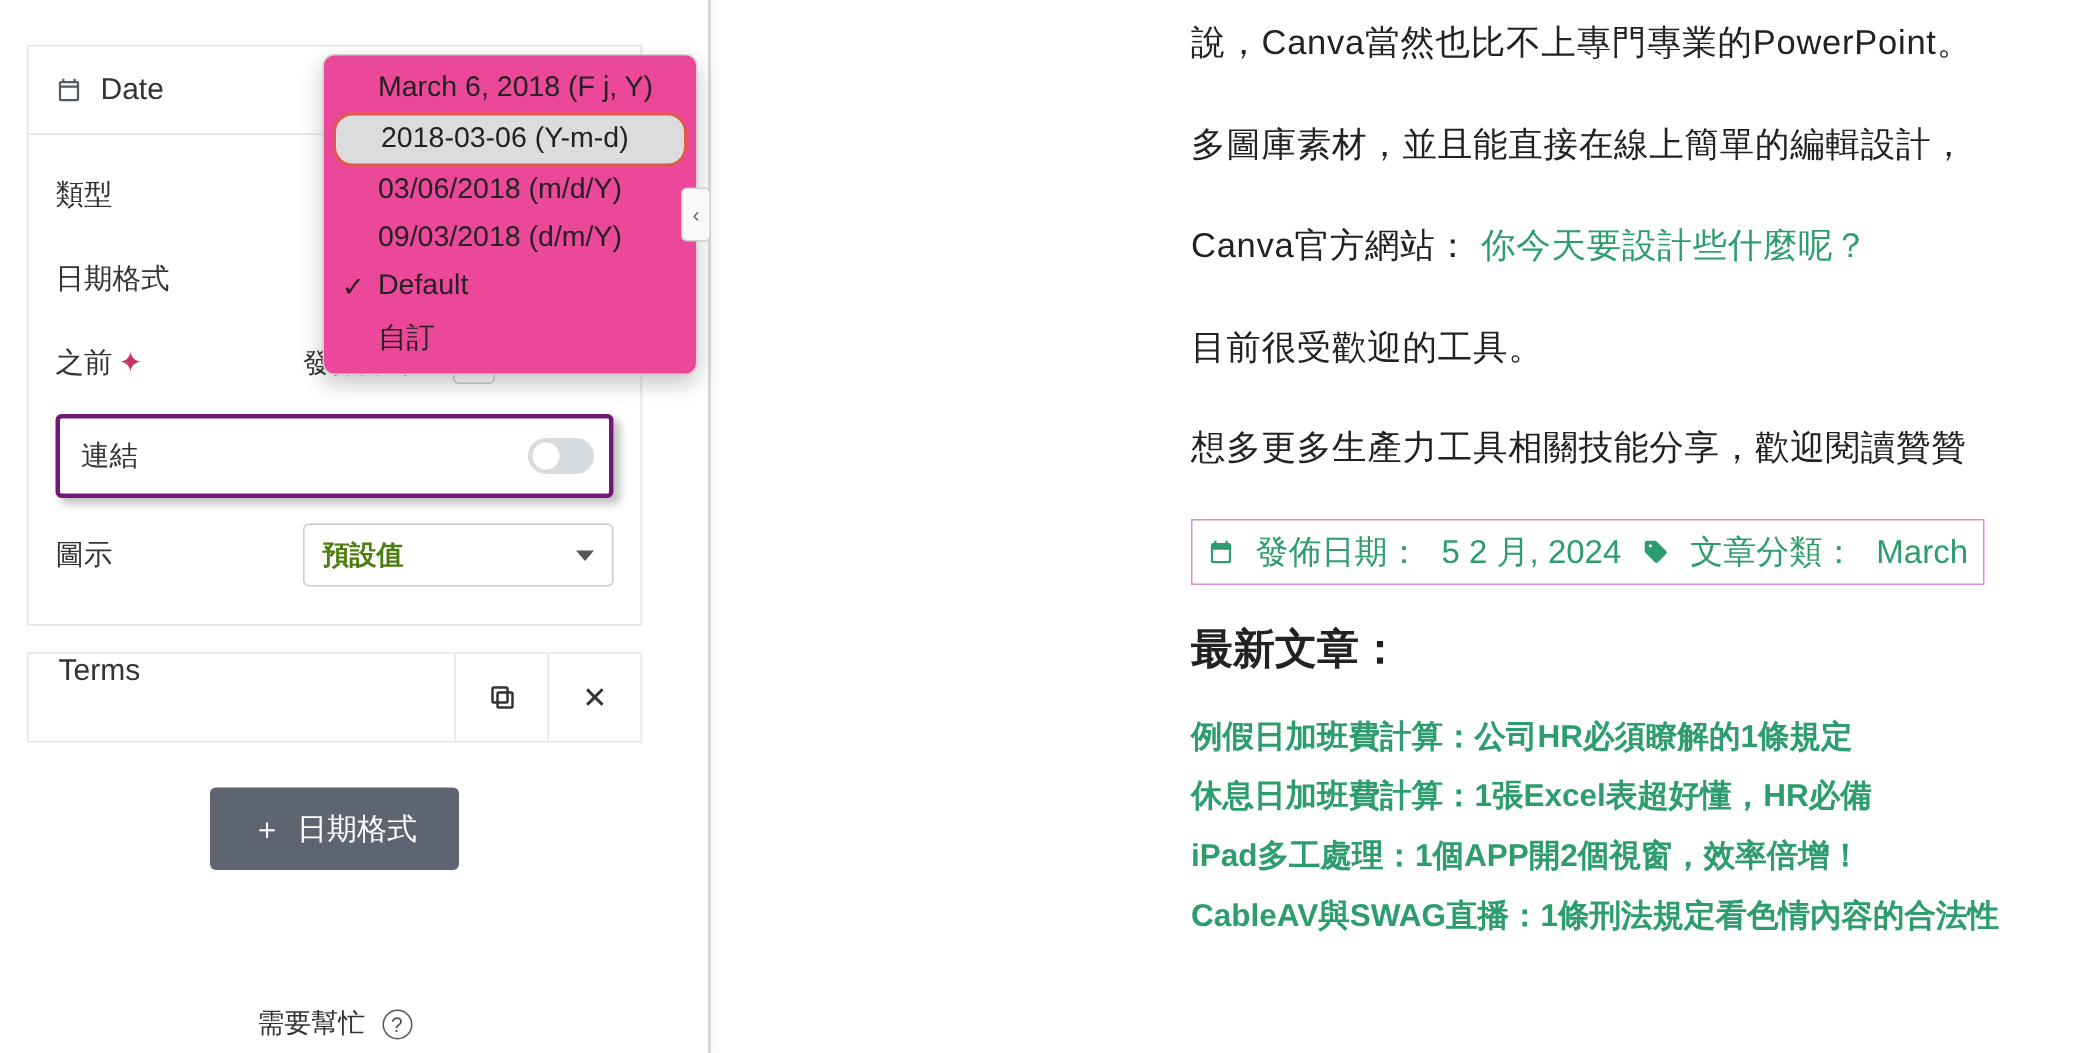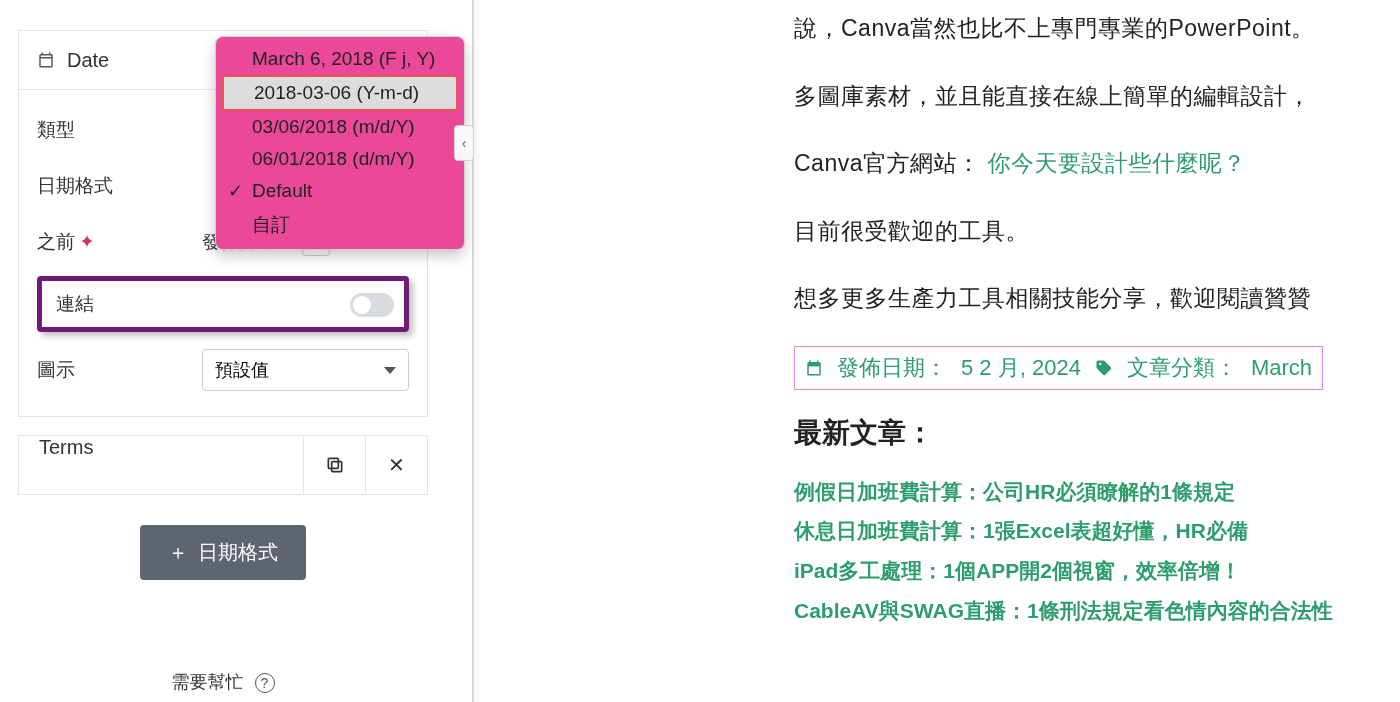--- a/index.html
+++ b/index.html
@@ -47,27 +47,26 @@
     height: 56px;
   }
   .field-label {
     width: 165px;
     font-size: 19px;
     color: #333;
   }
   .sparkle { color: #c36; margin-left: 4px; }
 
   .link-row {
-    border: 5px solid #701a75;
+    border: 3px solid #701a75;
     border-radius: 4px;
     padding: 10px 10px 10px 14px;
     margin: 6px 0 10px 0;
     position: relative;
     box-shadow: 4px 4px 6px rgba(0,0,0,0.25);
-    align-items: flex-end;
   }
 
   .toggle {
     width: 44px; height: 24px;
     background: #d9dcdf;
     border-radius: 12px;
     position: relative;
     margin-left: auto;
   }
   .toggle::after {
@@ -82,22 +81,23 @@
   .select-box {
     flex: 1;
     height: 42px;
     border: 1px solid #ccc;
     border-radius: 4px;
     display: flex;
     align-items: center;
     padding: 0 12px;
     justify-content: space-between;
     font-size: 18px;
-    color: #000000;
+    color: #4d7c0f;
     background: #fff;
+    font-weight: bold;
   }
   .select-box .caret {
     width: 0; height: 0;
     border-left: 6px solid transparent;
     border-right: 6px solid transparent;
     border-top: 7px solid #555;
   }
 
   .before-value {
     display: flex;
@@ -185,21 +185,21 @@
   }
   .dropdown .opt {
     font-size: 19px;
     color: #222;
     padding: 5px 14px 5px 36px;
     position: relative;
   }
   .dropdown .opt.sel {
     background: #dcdcde;
     border: 2.5px solid #e05a4a;
-    border-radius: 1px;
+    border-radius: 13px;
     margin: 0 6px;
     padding-left: 30px;
   }
   .dropdown .check::before {
     content: "✓";
     position: absolute;
     left: 12px;
     font-size: 18px;
     color: #222;
   }
@@ -341,21 +341,21 @@
   <div class="help">
     <span>需要幫忙</span>
     <span class="help-q">?</span>
   </div>
 </div>
 
 <div class="dropdown">
   <div class="opt">March 6, 2018 (F j, Y)</div>
   <div class="opt sel">2018-03-06 (Y-m-d)</div>
   <div class="opt">03/06/2018 (m/d/Y)</div>
-  <div class="opt">06/01/2018 (d/m/Y)</div>
+  <div class="opt">09/03/2018 (d/m/Y)</div>
   <div class="opt check">Default</div>
   <div class="opt">自訂</div>
   <div class="dd-handle">‹</div>
 </div>
 
 <div class="vsep"></div>
 
 <div class="content">
   <p class="para">說，Canva當然也比不上專門專業的PowerPoint。</p>
   <p class="para">多圖庫素材，並且能直接在線上簡單的編輯設計，</p>

